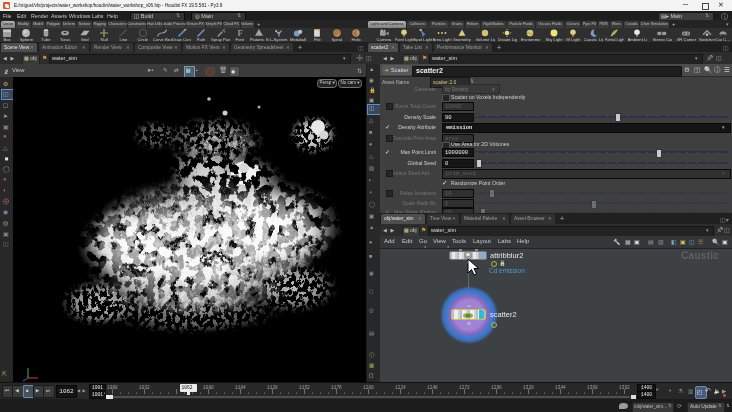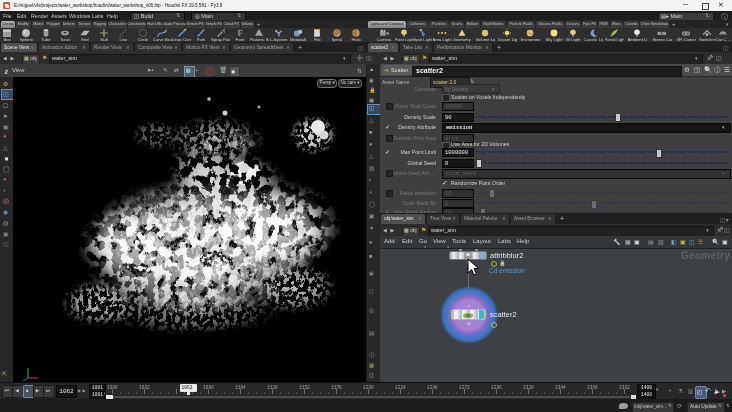--- a/index.html
+++ b/index.html
@@ -661,21 +661,21 @@
 <div class="tx" style="left:625px;top:238px;font-size:6px;color:#bbb;">▦</div>
 <div class="tx" style="left:634px;top:238px;font-size:6px;color:#ddd;">▣</div>
 <div class="tx" style="left:648px;top:238px;font-size:6px;color:#999;">▤</div>
 <div class="tx" style="left:658px;top:238px;font-size:6px;color:#999;">▥</div>
 <div class="tx" style="left:671px;top:238px;font-size:6px;color:#7aa2d0;">◧</div>
 <div class="tx" style="left:680px;top:238px;font-size:6px;color:#d0c05a;">▣</div>
 <div class="tx" style="left:689px;top:238px;font-size:6px;color:#7aa2d0;">◫</div>
 <div class="tx" style="left:698px;top:238px;font-size:6px;color:#d08a4a;">☰</div>
 <div class="tx" style="left:712px;top:238px;font-size:6px;color:#bbb;filter:grayscale(1) brightness(1.2);">🔍</div>
 <div class="tx" style="left:722px;top:238px;font-size:6px;color:#ddd;">▣</div>
-<div class="tx" style="left:681px;top:250px;font-size:10px;color:#5d6164;font-weight:bold;letter-spacing:0.3px;">Geometry</div>
+<div class="tx" style="left:681px;top:250px;font-size:10px;color:#5d6164;font-weight:bold;letter-spacing:0.3px;">Caustic</div>
 <div class="abs" style="left:468px;top:263px;width:1px;height:47px;background:#6a6a50;"></div>
 <div class="abs" style="left:449px;top:251px;width:36px;height:7px;background:repeating-linear-gradient(90deg,#b9bdc2 0 2px,#e6e8ea 2px 5px,#cfd3d8 5px 7px);border:1px solid #73777c;border-radius:2px;"></div>
 <div class="abs" style="left:479px;top:252px;width:6.5px;height:7px;background:#8fa8cc;border-radius:0 2px 2px 0;"></div>
 <div class="abs" style="left:464px;top:251.5px;width:8px;height:7px;background:#9a9a9a;border-radius:1.5px;"></div>
 <div class="abs" style="left:466px;top:253px;width:4px;height:3px;background:#e8e8e8;border-radius:50%;"></div>
 <div class="abs" style="left:459px;top:248.5px;width:3px;height:2px;background:#999;border-radius:1px;"></div>
 <div class="abs" style="left:475px;top:248.5px;width:3px;height:2px;background:#999;border-radius:1px;"></div>
 <div class="abs" style="left:467px;top:261px;width:3.5px;height:2.5px;background:#aaa;border-radius:1px;"></div>
 <div class="tx" style="left:490px;top:251px;font-size:7.5px;color:#e8e8e8;">attribblur2</div>
 <div class="abs" style="left:491px;top:261px;width:4px;height:4px;border:1px solid #aabf3f;border-radius:50%;"></div>

